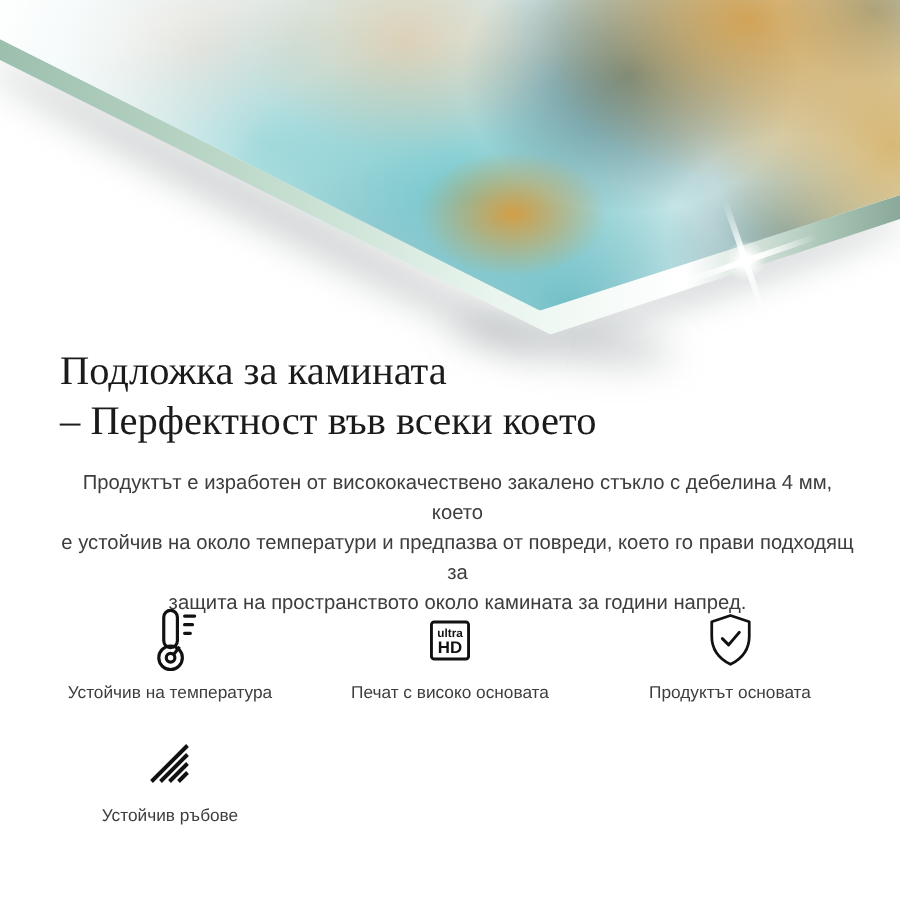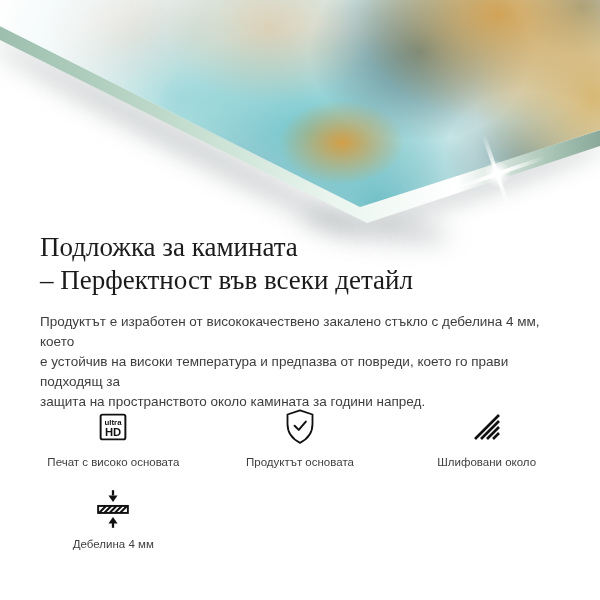--- a/index.html
+++ b/index.html
@@ -44,21 +44,21 @@
     background:linear-gradient(90deg,rgba(255,255,255,0) 0%,rgba(255,255,255,0.95) 38%,#fff 50%,rgba(255,255,255,0.95) 62%,rgba(255,255,255,0) 100%);}
   .sparkle .ray-v{position:absolute;left:48px;top:8px;width:4px;height:84px;border-radius:2px;
     background:linear-gradient(180deg,rgba(255,255,255,0) 0%,rgba(255,255,255,0.9) 40%,#fff 50%,rgba(255,255,255,0.9) 60%,rgba(255,255,255,0) 100%);}
   .sparkle .core{position:absolute;left:36px;top:36px;width:28px;height:28px;border-radius:50%;
     background:radial-gradient(circle,#fff 0 18%,rgba(255,255,255,0.55) 40%,rgba(255,255,255,0) 70%);}
   
   .heading{position:absolute;left:40px;top:231px;
     font-family:"Liberation Serif", serif;font-size:27px;line-height:33px;
     color:#1b1b1b;font-weight:400;}
   .paragraph{position:absolute;left:40px;top:312px;width:530px;
-    font-size:13.5px;line-height:20px;color:#3d3d3d;}
+    font-size:13.5px;line-height:20px;color:#3d3d3d;text-align:center;}
   
   .features{position:absolute;left:20px;top:402px;width:560px;
     display:grid;grid-template-columns:repeat(3,1fr);row-gap:16px;}
   .feature{height:66px;display:flex;flex-direction:column;align-items:center;justify-content:flex-end;}
   .icon-box{flex:1;display:flex;align-items:center;justify-content:center;}
   .feature .label{margin-top:5px;font-size:11.5px;color:#3e3e3e;white-space:nowrap;}
   .ic{stroke:#111;fill:none;stroke-width:2.2;}
   .ic .fill{fill:#111;stroke:none;}
   .ic text{fill:#111;stroke:none;font-family:"Liberation Sans", sans-serif;}
 </style>
@@ -73,31 +73,43 @@
   <div class="glass-face"></div>
   <div class="sparkle">
     <div class="ray-h"></div>
     <div class="ray-v"></div>
     <div class="core"></div>
   </div>
 </div>
 
 <div class="heading">
   <div>Подложка за камината</div>
-  <div>– Перфектност във всеки детайл</div>
+  <div>– Перфектност във всеки което</div>
 </div>
 
 <div class="paragraph">
   <div>Продуктът е изработен от висококачествено закалено стъкло с дебелина 4 мм, което</div>
-  <div>е устойчив на високи температура и предпазва от повреди, което го прави подходящ за</div>
+  <div>е устойчив на около температури и предпазва от повреди, което го прави подходящ за</div>
   <div>защита на пространството около камината за години напред.</div>
 </div>
 
 <div class="features">
 
+  <div class="feature">
+    <div class="icon-box">
+      <svg class="ic" width="46" height="46" viewBox="0 0 48 48">
+        <rect x="20" y="3" width="9.5" height="26" rx="4.75"></rect>
+        <circle cx="24.75" cy="36" r="8.2"></circle>
+        <circle cx="24.75" cy="36" r="3"></circle>
+        <path d="M27 33.6 L31 28.4"></path>
+        <path d="M34.5 7 H41.5 M34.5 13 H40 M34.5 19 H38.5" stroke-linecap="round"></path>
+      </svg>
+    </div>
+    <div class="label">Устойчив на температура</div>
+  </div>
 
   <div class="feature">
     <div class="icon-box">
       <svg class="ic" width="36" height="36" viewBox="0 0 48 48" style="stroke-width:2.6">
         <rect x="7.5" y="7.5" width="33" height="33" rx="2.5"></rect>
         <text x="24" y="21" text-anchor="middle" font-size="10.5" font-weight="700">ultra</text>
         <text x="24" y="35.5" text-anchor="middle" font-size="15" font-weight="800">HD</text>
       </svg>
     </div>
     <div class="label">Печат с високо основата</div>
@@ -116,32 +128,17 @@
 
   <div class="feature">
     <div class="icon-box">
       <svg class="ic" width="36" height="36" viewBox="0 0 48 48" style="stroke-width:3.5">
         <path d="M8 40 L40 8"></path>
         <path d="M16 40 L40 16"></path>
         <path d="M24 40 L40 24"></path>
         <path d="M32 40 L40 32"></path>
       </svg>
     </div>
-    <div class="label">Шлифовани около</div>
+    <div class="label">Устойчив ръбове</div>
   </div>
 
-  <div class="feature">
-    <div class="icon-box">
-      <svg class="ic" width="42" height="42" viewBox="0 0 48 48">
-        <path d="M24 2.5 V8.5" stroke-width="2.6"></path>
-        <polygon class="fill" points="18.8,8.5 29.2,8.5 24,16"></polygon>
-        <rect x="7" y="20.5" width="34" height="8"></rect>
-        <g stroke-width="2.4">
-          <path d="M8 28.5 L16 20.5 M14 28.5 L22 20.5 M20 28.5 L28 20.5 M26 28.5 L34 20.5 M32 28.5 L40 20.5"></path>
-        </g>
-        <path d="M24 45.5 V39.5" stroke-width="2.6"></path>
-        <polygon class="fill" points="18.8,40.5 29.2,40.5 24,33"></polygon>
-      </svg>
-    </div>
-    <div class="label">Дебелина 4 мм</div>
-  </div>
 
 </div>
 
 </body></html>

